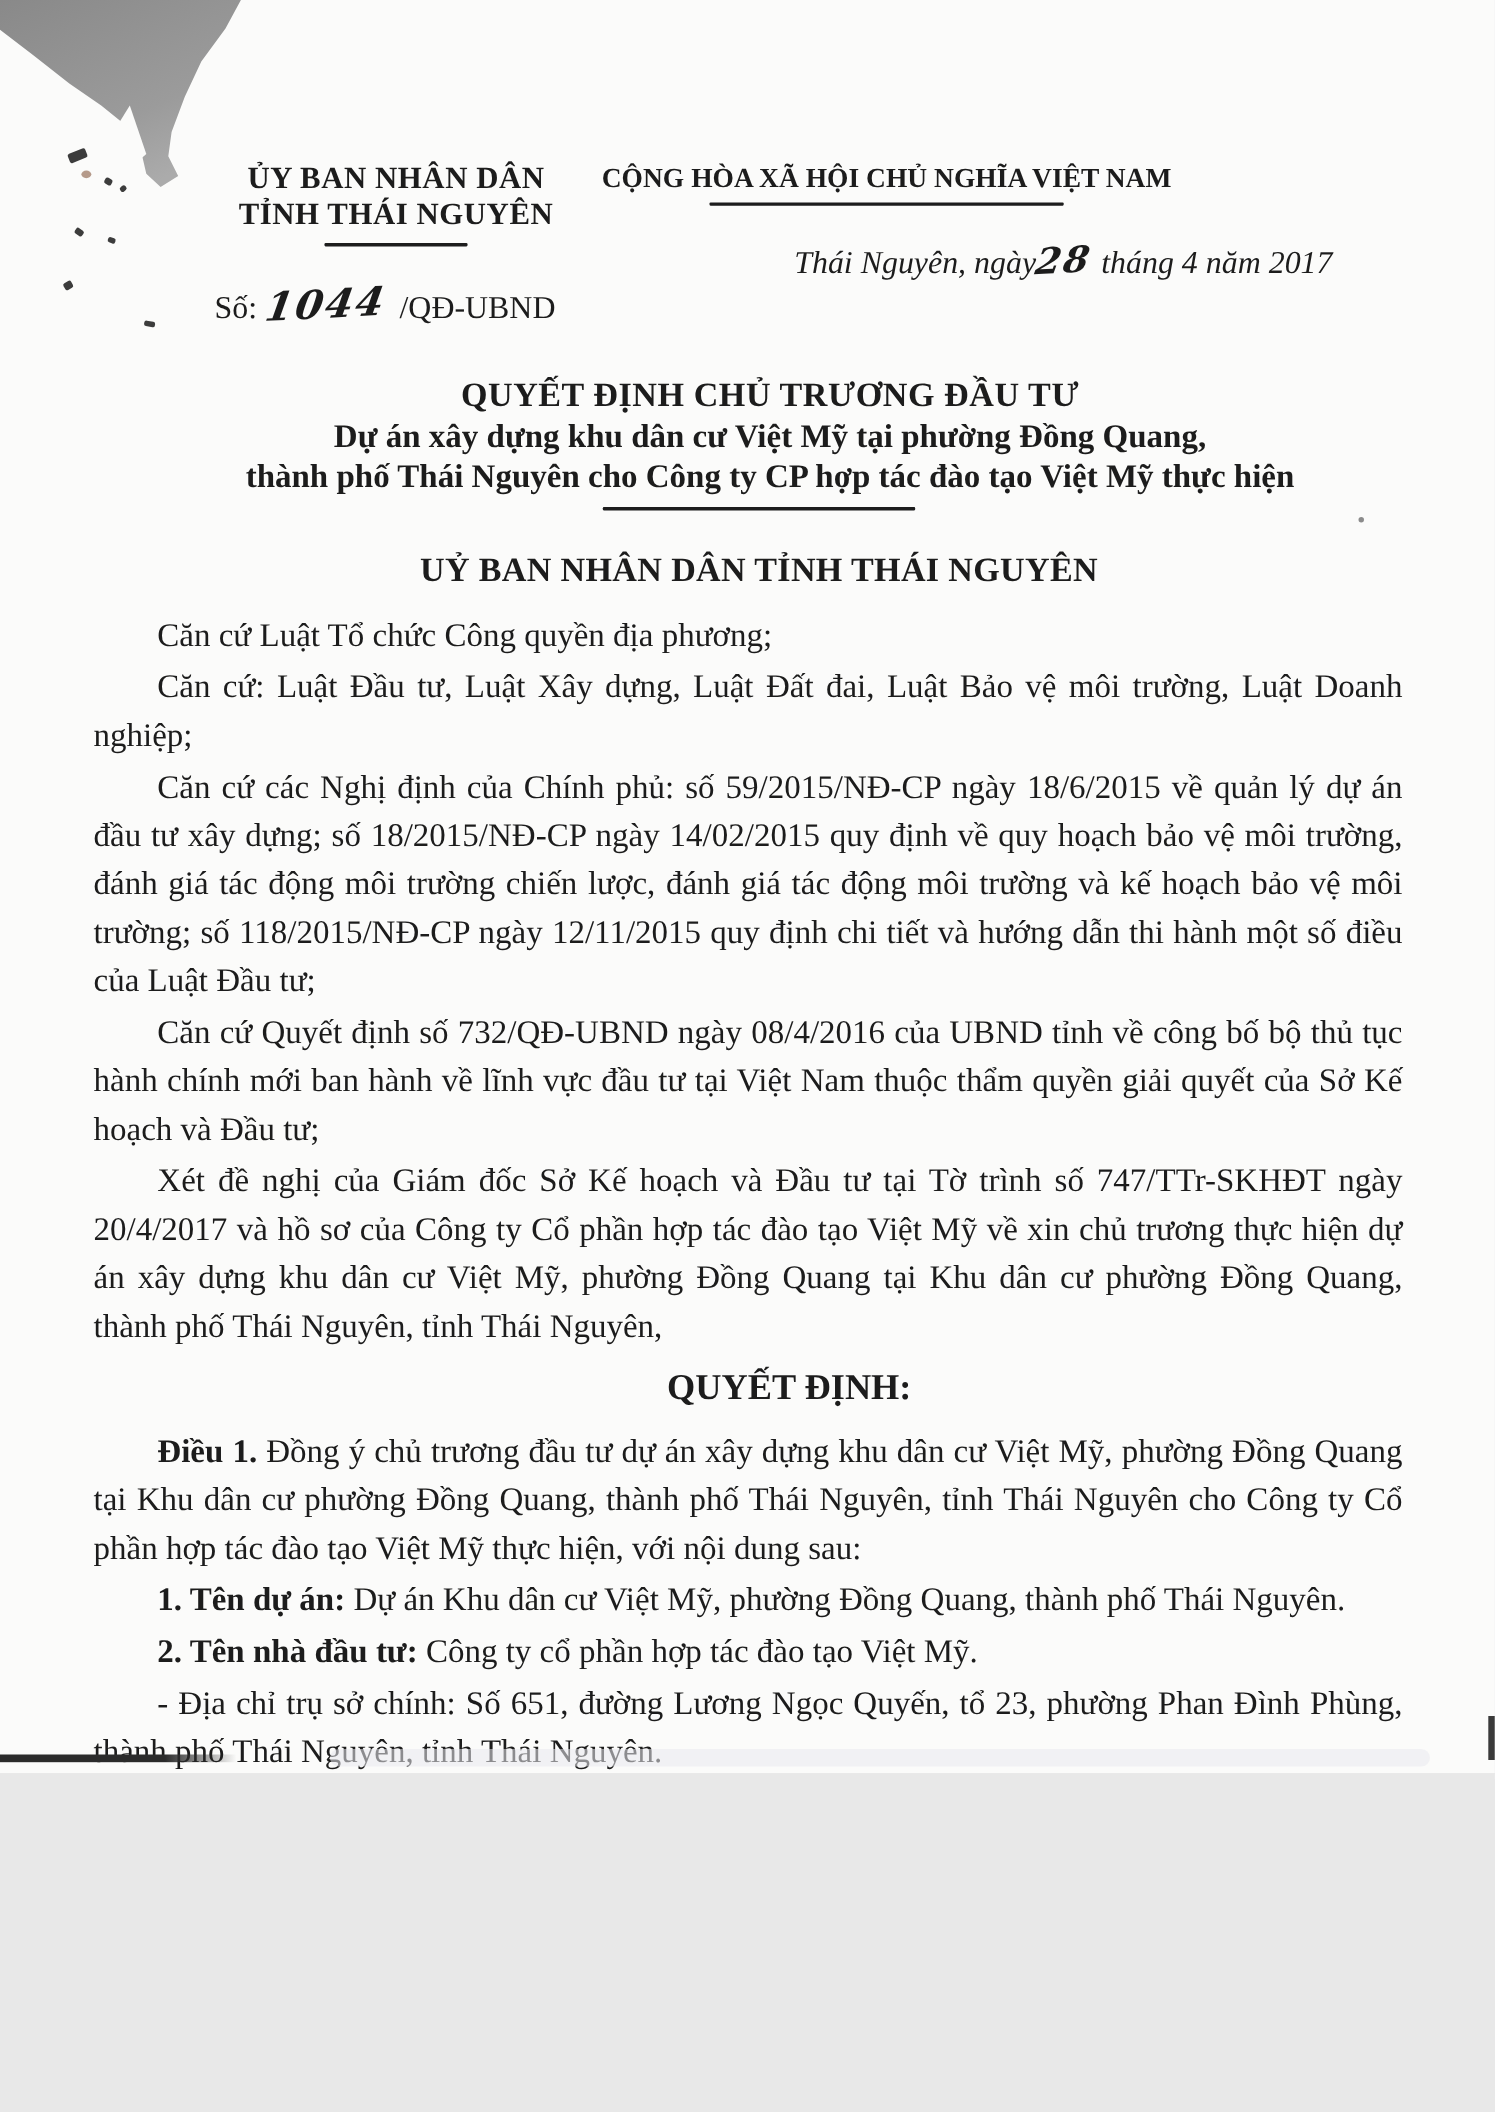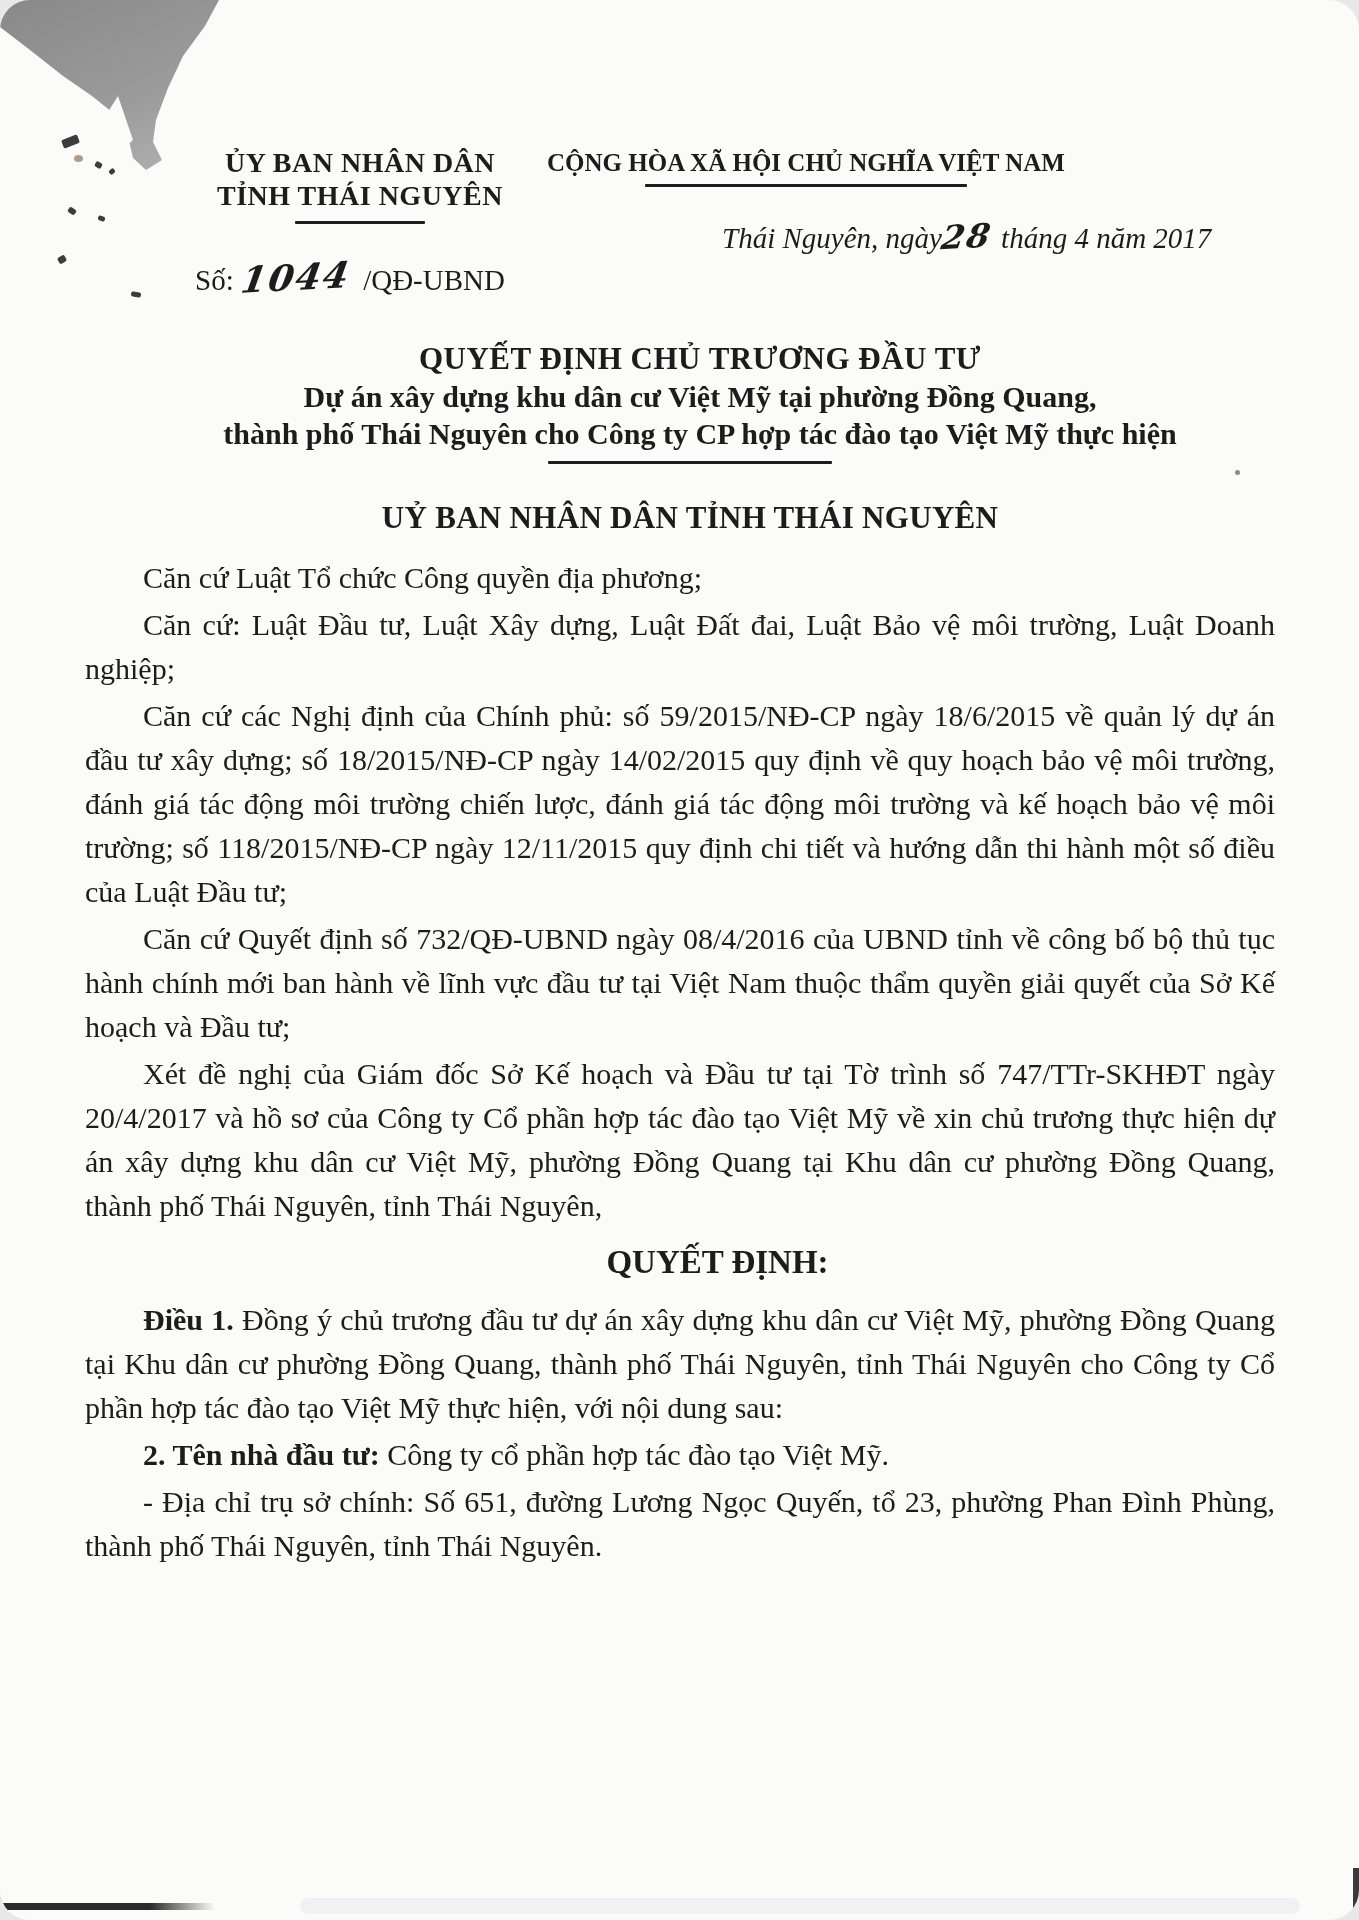--- a/index.html
+++ b/index.html
@@ -1,24 +1,23 @@
 <!DOCTYPE html>
 <html lang="vi"><head>
 <meta charset="utf-8">
 <style>
   html,body{margin:0;padding:0;background:#e8e8e8;}
   .page{
     position:relative;
-    width:1359px;height:1920px;
+    width:1359px;height:1612px;
     margin:0 auto;
     background:#fbfbfa;
     font-family:"Liberation Serif","DejaVu Serif",serif;
     color:#1c1c1c;
     overflow:hidden;
-    border-radius:30px;
   }
   .content{position:absolute;left:85px;top:146px;width:1190px;}
 
   
   .hdr{display:flex;align-items:flex-start;}
   .h-left{width:360px;margin-left:95px;text-align:center;}
   .h-right{width:532px;text-align:center;white-space:nowrap;}
   .issuer-l1{font-size:28px;font-weight:bold;line-height:33px;letter-spacing:.5px;}
   .issuer-l2{font-size:28px;font-weight:bold;line-height:33px;letter-spacing:.5px;}
   .rule{height:3px;background:#1d1d1d;border-radius:1px;}
@@ -127,20 +126,21 @@
       <p>Căn cứ Luật Tổ chức Công quyền địa phương;</p>
       <p>Căn cứ: Luật Đầu tư, Luật Xây dựng, Luật Đất đai, Luật Bảo vệ môi trường, Luật Doanh nghiệp;</p>
       <p>Căn cứ các Nghị định của Chính phủ: số 59/2015/NĐ-CP ngày 18/6/2015 về quản lý dự án đầu tư xây dựng; số 18/2015/NĐ-CP ngày 14/02/2015 quy định về quy hoạch bảo vệ môi trường, đánh giá tác động môi trường chiến lược, đánh giá tác động môi trường và kế hoạch bảo vệ môi trường; số 118/2015/NĐ-CP ngày 12/11/2015 quy định chi tiết và hướng dẫn thi hành một số điều của Luật Đầu tư;</p>
       <p>Căn cứ Quyết định số 732/QĐ-UBND ngày 08/4/2016 của UBND tỉnh về công bố bộ thủ tục hành chính mới ban hành về lĩnh vực đầu tư tại Việt Nam thuộc thẩm quyền giải quyết của Sở Kế hoạch và Đầu tư;</p>
       <p>Xét đề nghị của Giám đốc Sở Kế hoạch và Đầu tư tại Tờ trình số 747/TTr-SKHĐT ngày 20/4/2017 và hồ sơ của Công ty Cổ phần hợp tác đào tạo Việt Mỹ về xin chủ trương thực hiện dự án xây dựng khu dân cư Việt Mỹ, phường Đồng Quang tại Khu dân cư phường Đồng Quang, thành phố Thái Nguyên, tỉnh Thái Nguyên,</p>
 
       <div class="decision-heading">QUYẾT ĐỊNH:</div>
 
       <p><b>Điều 1.</b><span> Đồng ý chủ trương đầu tư dự án xây dựng khu dân cư Việt Mỹ, phường Đồng Quang tại Khu dân cư phường Đồng Quang, thành phố Thái Nguyên, tỉnh Thái Nguyên cho Công ty Cổ phần hợp tác đào tạo Việt Mỹ thực hiện, với nội dung sau:</span></p>
 
+      <p><b>1. Tên dự án:</b><span> Dự án Khu dân cư Việt Mỹ, phường Đồng Quang, thành phố Thái Nguyên.</span></p>
 
       <p><b>2. Tên nhà đầu tư:</b><span> Công ty cổ phần hợp tác đào tạo Việt Mỹ.</span></p>
 
       <p>- Địa chỉ trụ sở chính: Số 651, đường Lương Ngọc Quyến, tổ 23, phường Phan Đình Phùng, thành phố Thái Nguyên, tỉnh Thái Nguyên.</p>
     </div>
   </div>
 
   <div class="bottom-shade"></div>
   <div class="bottom-line"></div>
   <div class="edge-tick"></div>

